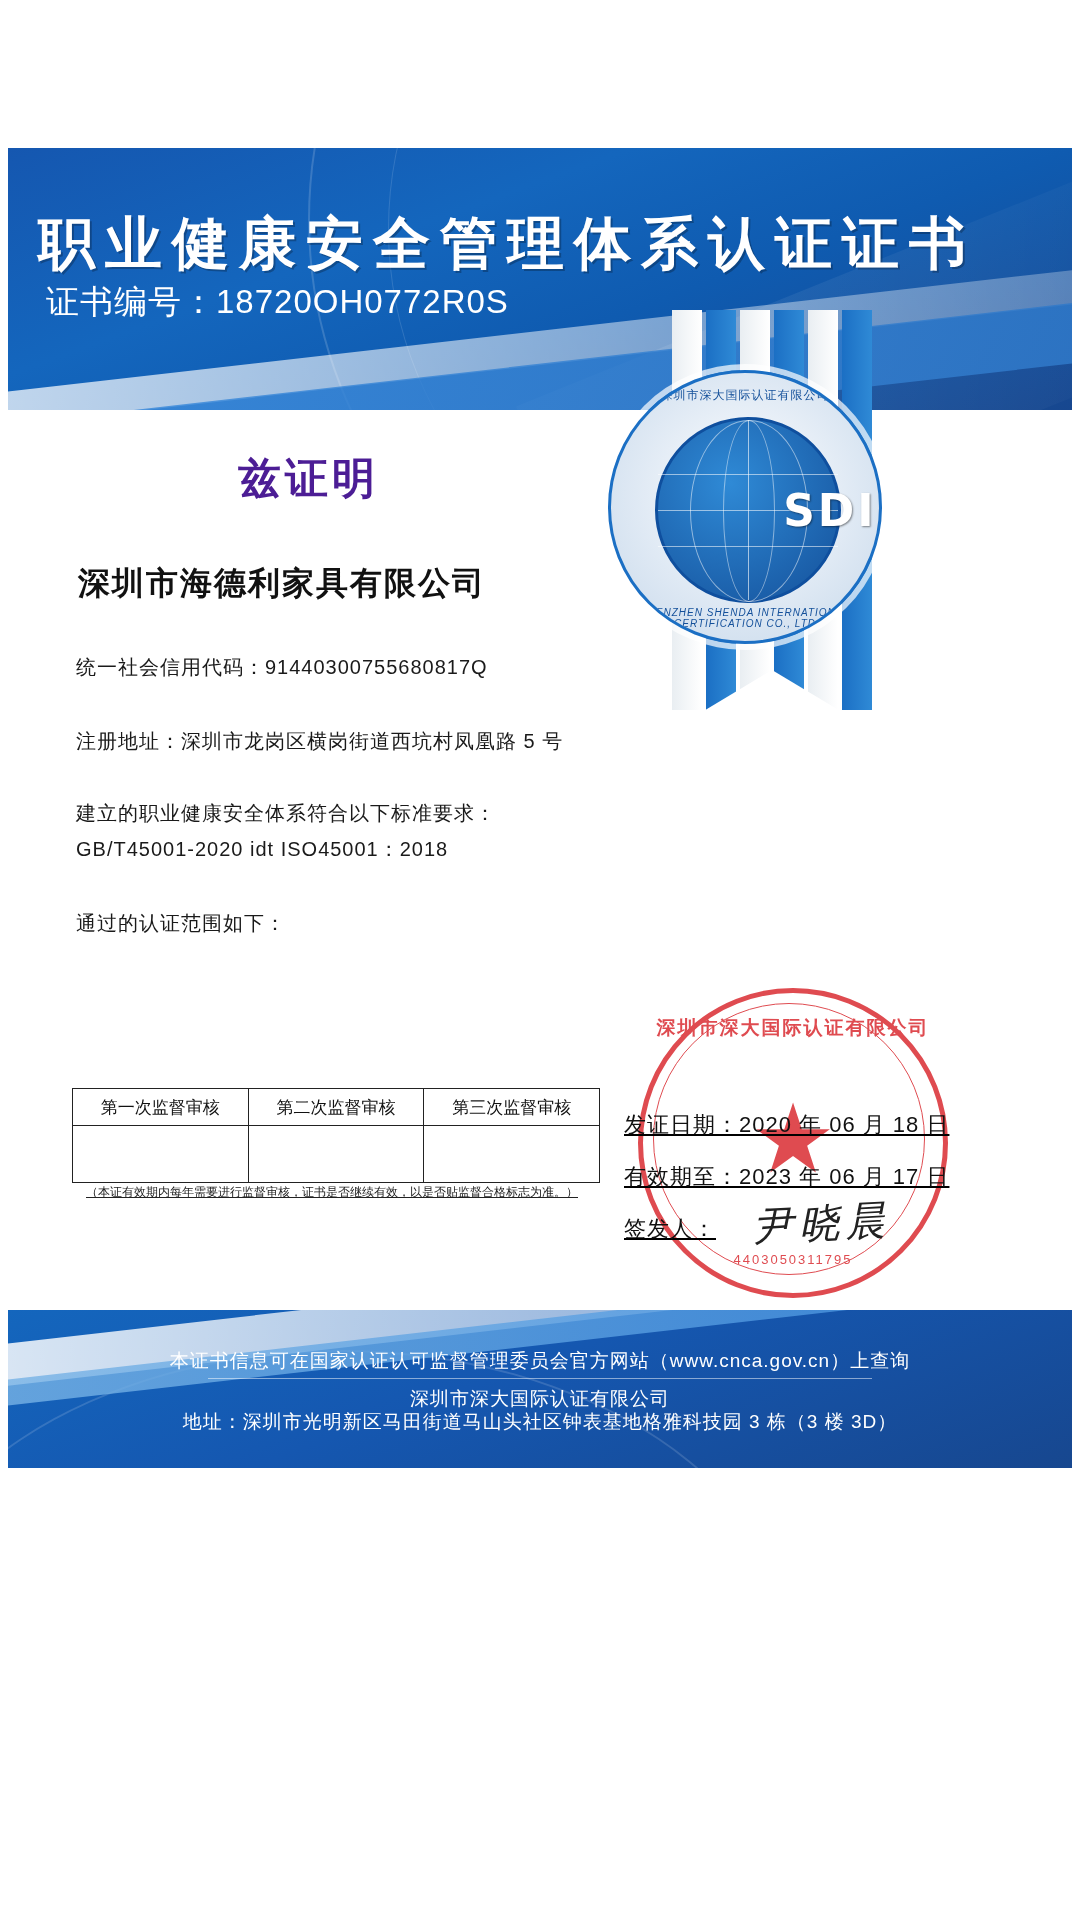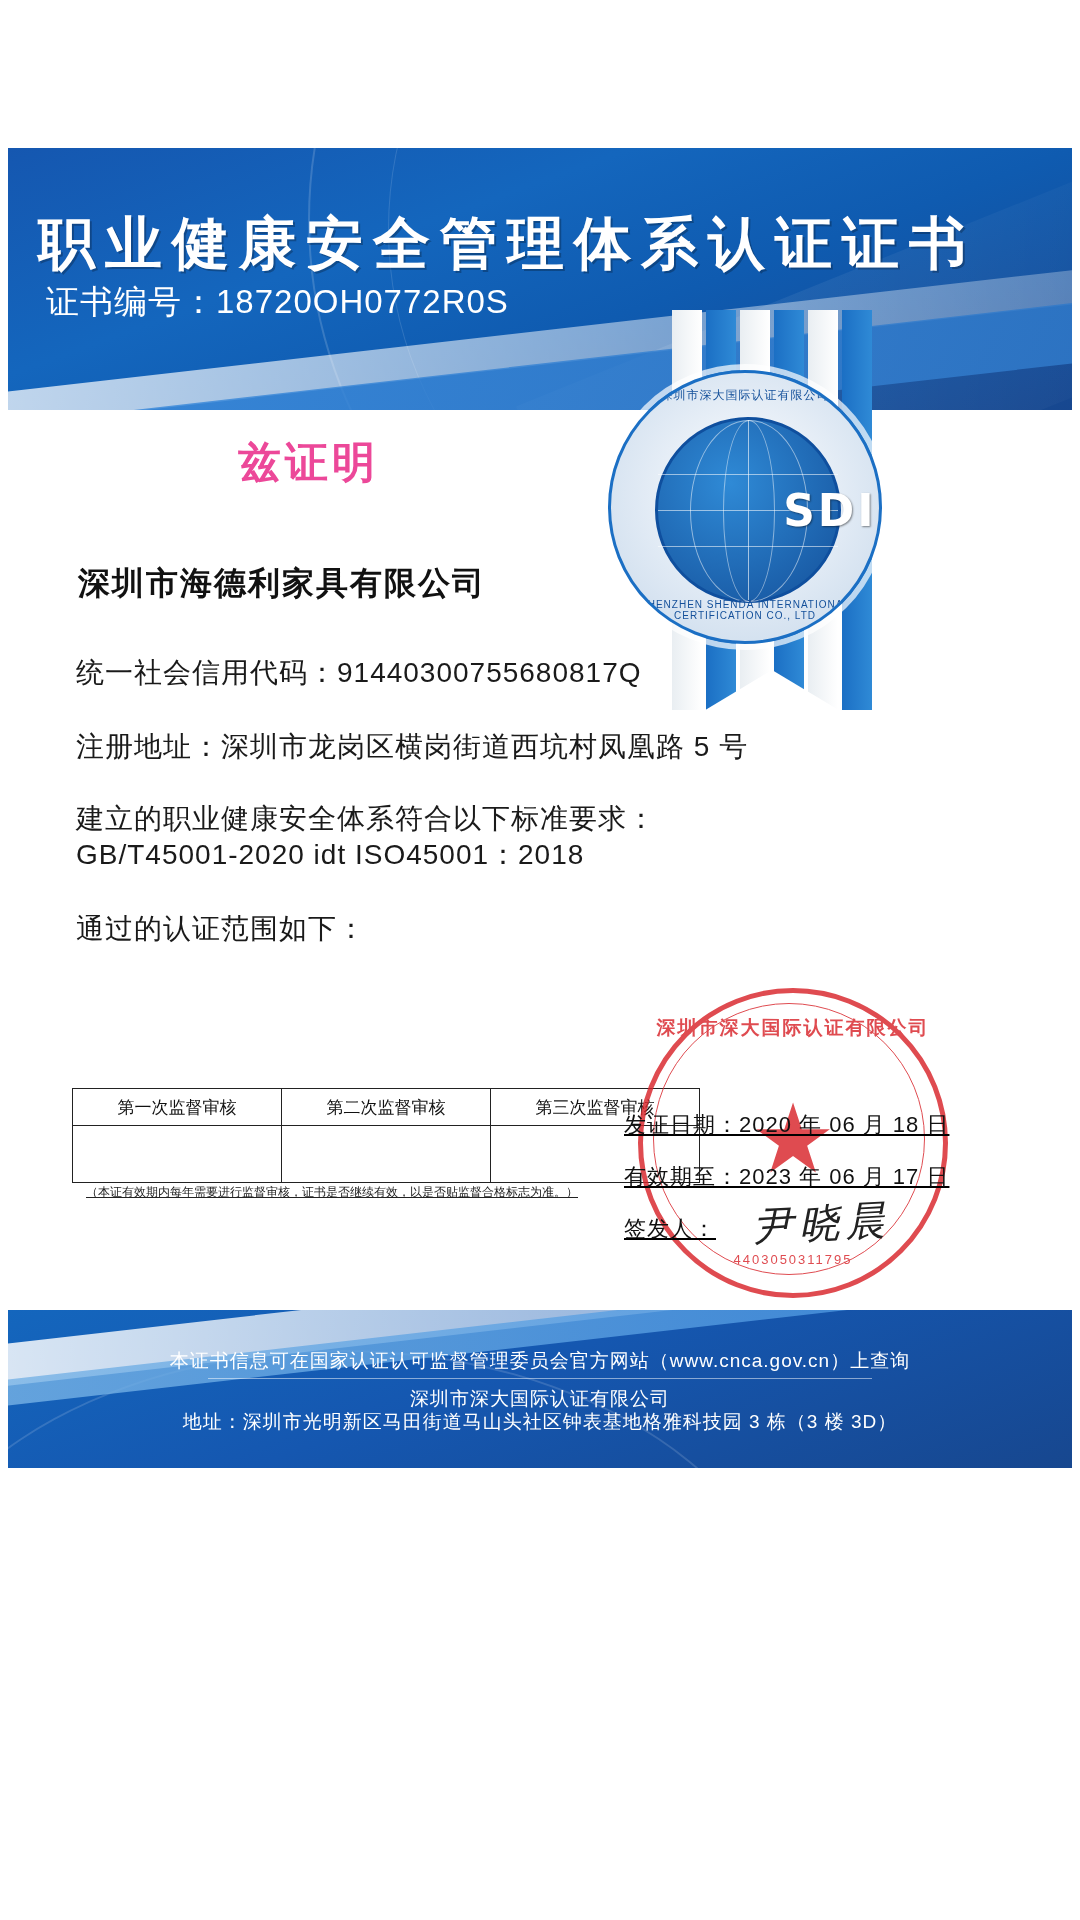--- a/index.html
+++ b/index.html
@@ -111,39 +111,39 @@
     left: 0;
     top: 262px;
     width: 1064px;
     height: 900px;
     background: #ffffff;
   }
 
   .zheng {
     position: absolute;
     left: 230px;
-    top: 24px;
+    top: 40px;
     font-size: 43px;
     font-weight: bold;
-    color: #ec4899;
+    color: #4c1d95;
     letter-spacing: 4px;
   }
   .company {
     position: absolute;
     left: 70px;
     top: 152px;
     font-size: 32px;
     font-weight: bold;
     color: #111;
     letter-spacing: 2px;
   }
   .line {
     position: absolute;
     left: 68px;
-    font-size: 28px;
+    font-size: 20px;
     color: #1a1a1a;
     letter-spacing: 1px;
   }
   .l-credit { top: 244px; }
   .l-addr   { top: 318px; }
   .l-std-a  { top: 390px; }
   .l-std-b  { top: 426px; }
   .l-scope-a{ top: 500px; }
   .l-scope-b{ top: 538px; font-size: 25px; }
 
@@ -203,21 +203,21 @@
   .emblem .ring-text-bottom {
     position: absolute;
     left: 0;
     width: 268px;
     text-align: center;
     font-size: 12px;
     color: #14509a;
     letter-spacing: 1px;
   }
   .emblem .ring-text-top { top: 14px; }
-  .emblem .ring-text-bottom { bottom: 20px; font-size: 10px; }
+  .emblem .ring-text-bottom { bottom: 12px; font-size: 10px; font-style: italic; }
   .emblem .globe {
     position: absolute;
     left: 44px;
     top: 44px;
     width: 180px;
     height: 180px;
     border-radius: 50%;
     background: radial-gradient(circle at 40% 35%, #2f8ad6, #14509a);
     border: 3px solid #0f4f9e;
   }
@@ -255,21 +255,21 @@
     letter-spacing: 3px;
     text-shadow: 1px 1px 2px rgba(0,0,0,.45);
     font-family: "DejaVu Sans", sans-serif;
   }
 
   
   .audit-table {
     position: absolute;
     left: 64px;
     top: 940px;
-    width: 628px;
+    width: 528px;
     border-collapse: collapse;
   }
   .audit-table th, .audit-table td {
     border: 1px solid #222;
     font-size: 17px;
     color: #111;
     text-align: center;
     font-weight: normal;
   }
   .audit-table th { height: 34px; }

